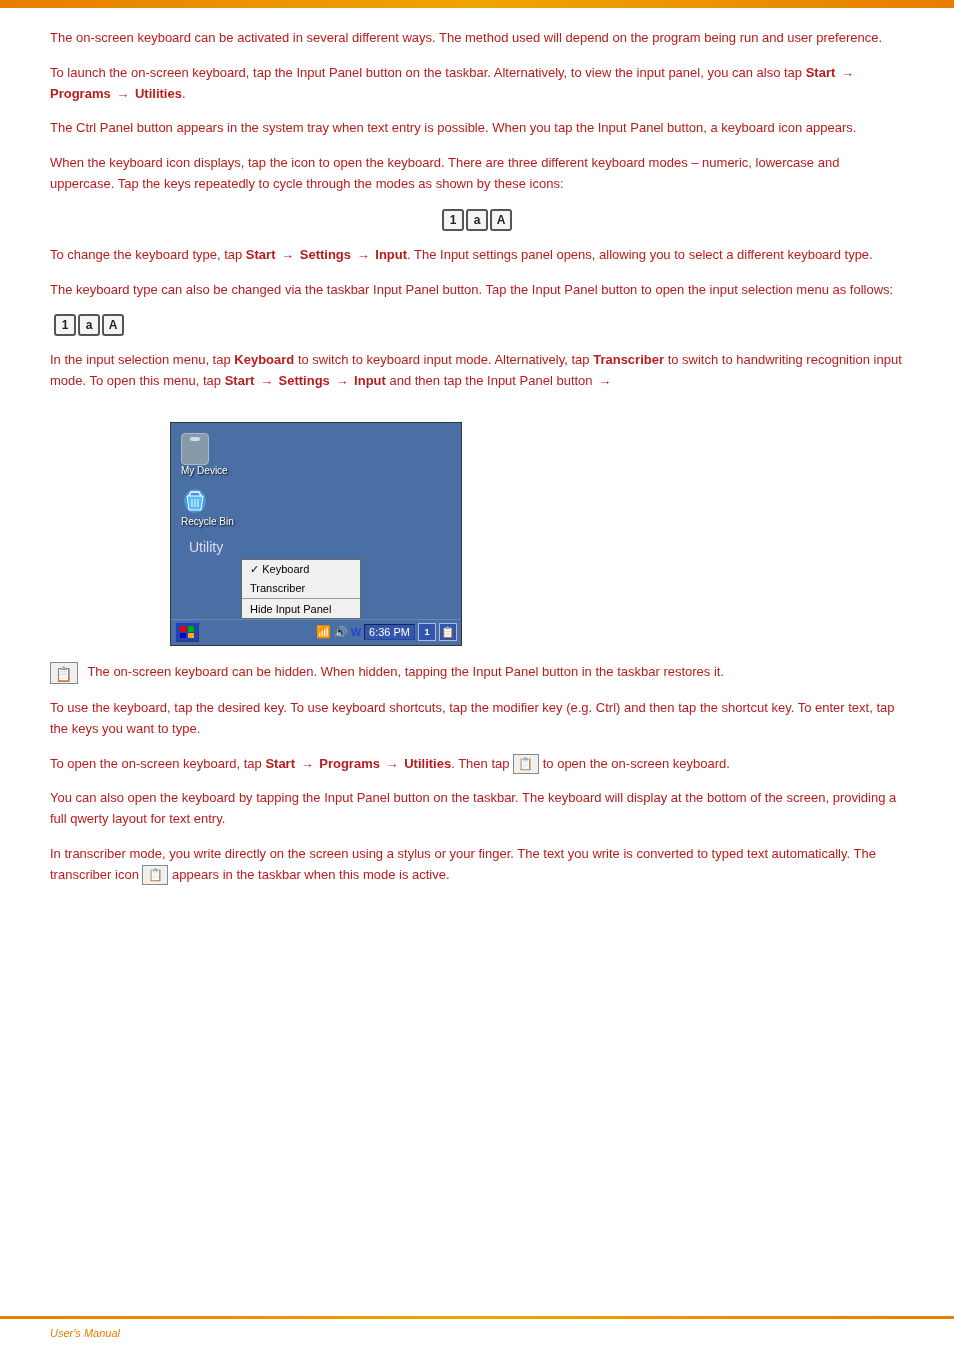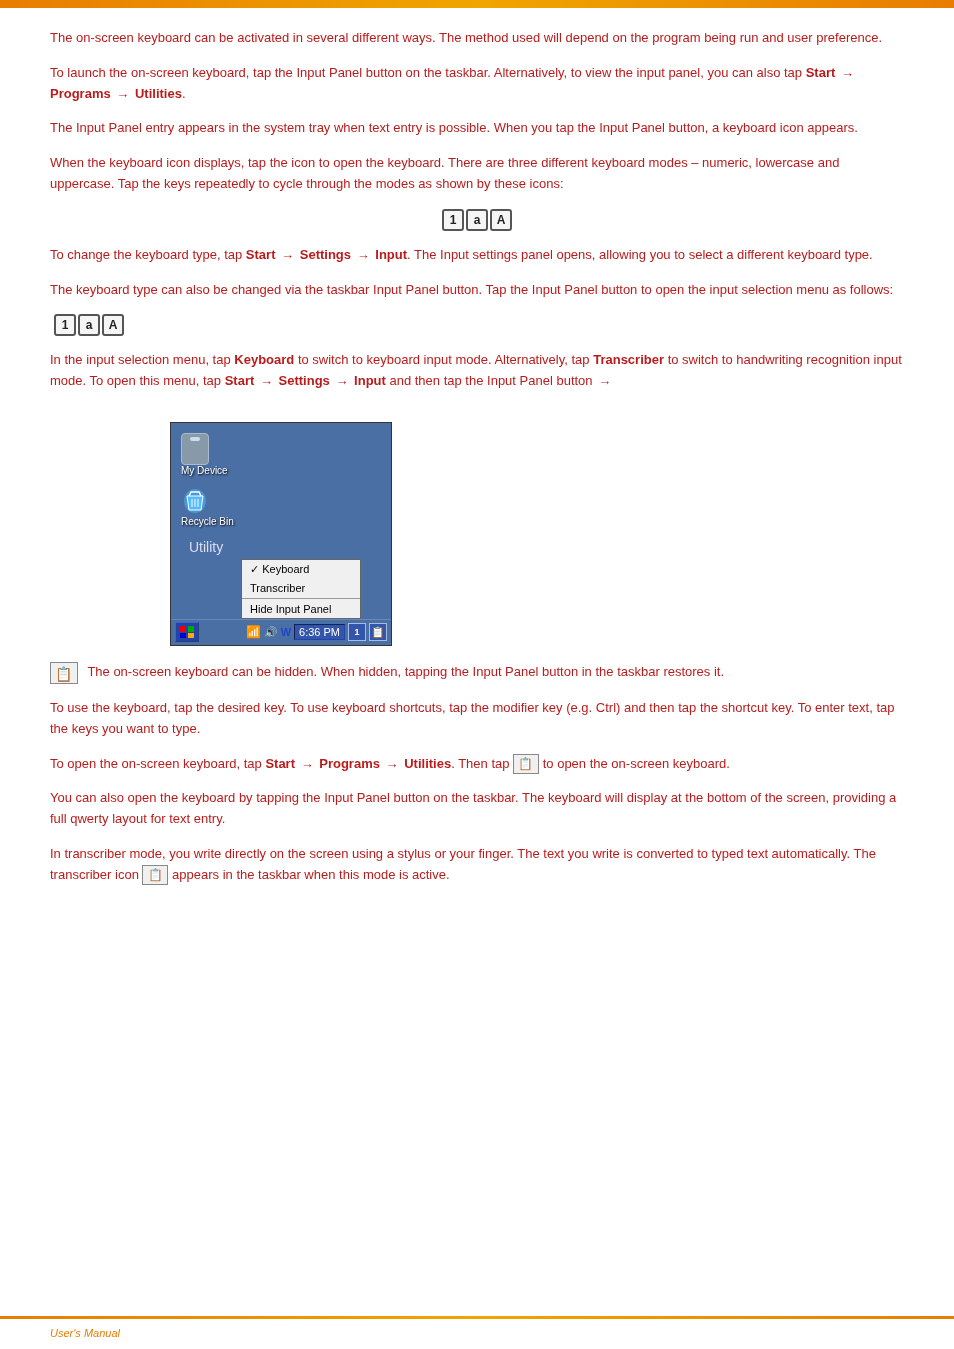--- a/index.html
+++ b/index.html
@@ -78,21 +78,21 @@
       color: #222;
     }
 
     
     .screenshot-container {
       margin: 16px 0 16px 120px;
       display: inline-block;
     }
 
     .win-screenshot {
-      width: 222px;
+      width: 292px;
       background: #f9a8d4;
       border: 1px solid #333;
       font-size: 11px;
       color: #fff;
       position: relative;
     }
 
     .win-desktop {
       padding: 10px 10px 0 10px;
       min-height: 170px;
@@ -281,21 +281,21 @@
     The on-screen keyboard can be activated in several different ways. The method used will depend on the program being run and user preference.
   </p>
 
   
   <p class="paragraph">
     To launch the on-screen keyboard, tap the Input Panel button on the taskbar. Alternatively, to view the input panel, you can also tap <strong>Start</strong> <span class="arrow">→</span> <strong>Programs</strong> <span class="arrow">→</span> <strong>Utilities</strong>.
   </p>
 
   
   <p class="paragraph">
-    The Input Panel entry appears in the system tray when text entry is possible. When you tap the Input Panel button, a keyboard icon appears.
+    The Ctrl Panel button appears in the system tray when text entry is possible. When you tap the Input Panel button, a keyboard icon appears.
   </p>
 
   
   <p class="paragraph">
     When the keyboard icon displays, tap the icon to open the keyboard. There are three different keyboard modes – numeric, lowercase and uppercase. Tap the keys repeatedly to cycle through the modes as shown by these icons:
   </p>
 
   
   <div style="text-align:center; margin-bottom:14px;">
     <span class="inline-keys">

